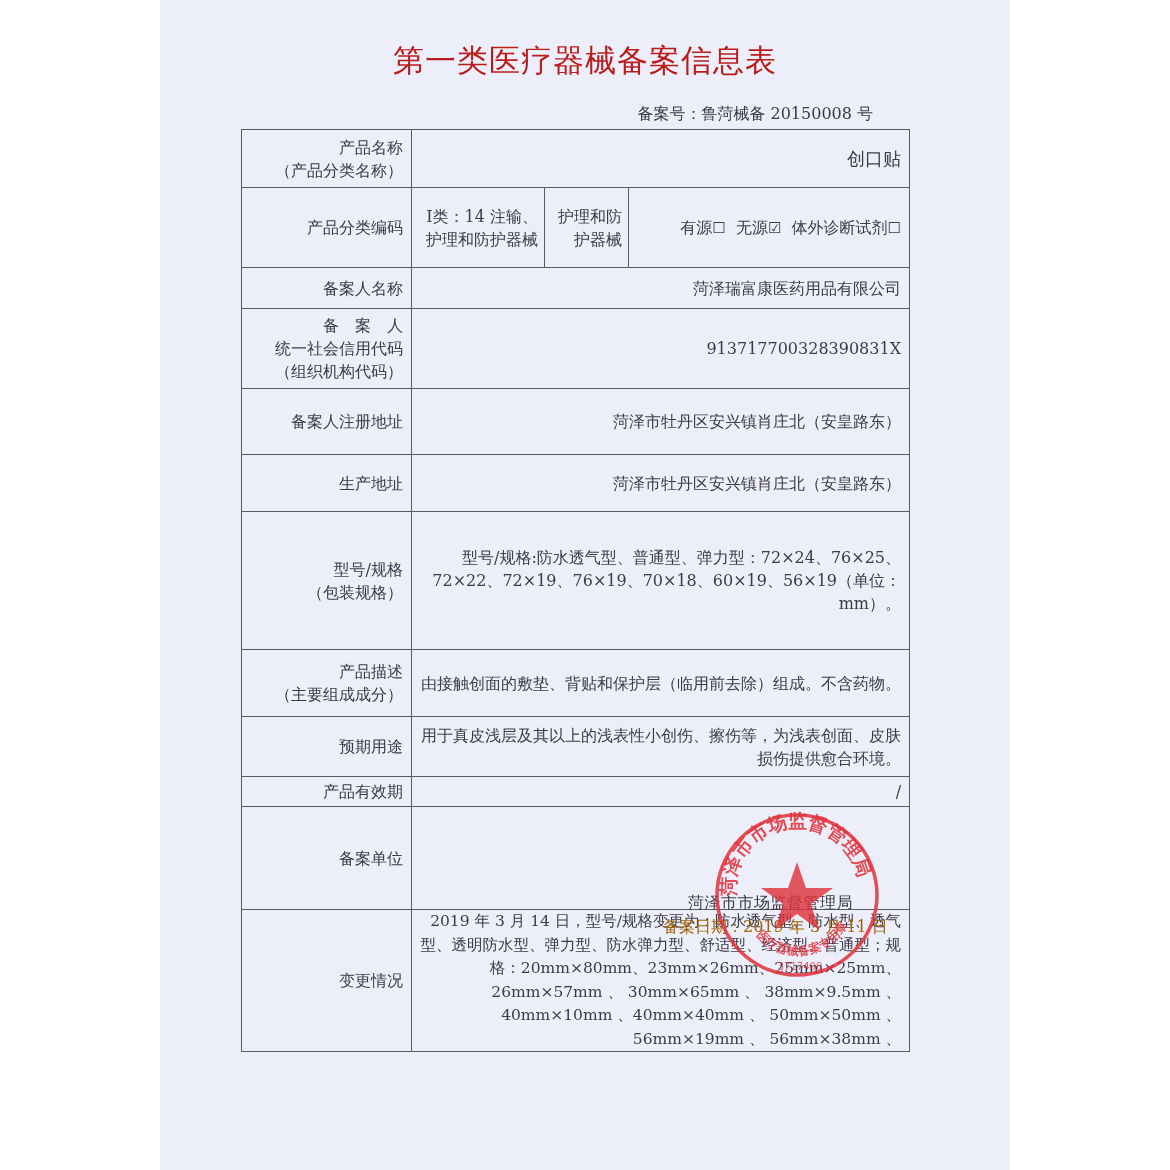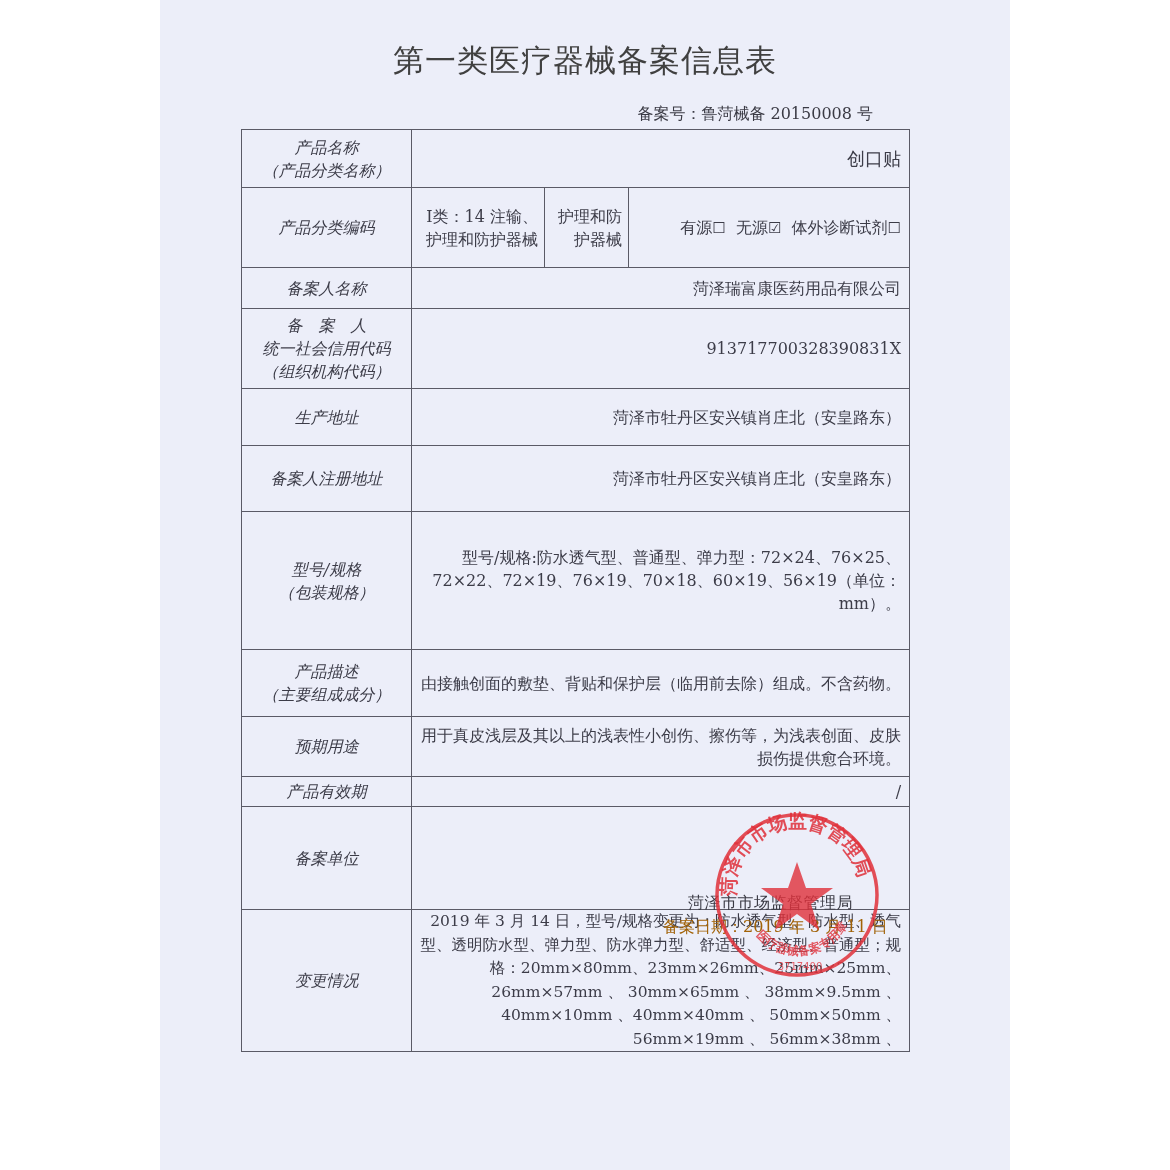--- a/index.html
+++ b/index.html
@@ -7,34 +7,34 @@
     width: 1170px; height: 1170px; background: #ffffff; position: relative; overflow: hidden;
     font-family: "DejaVu Serif", "Liberation Serif", serif; color: #3a3a44;
   }
   .paper {
     position: absolute; left: 160px; top: 0; width: 850px; height: 1170px;
     background: #eceef9;
   }
   .title {
     position: absolute; left: 0; width: 1170px; top: 40px; text-align: center;
     font-family: Liberation Sans, sans-serif;
-    font-size: 31px; color: #404040; letter-spacing: 1px;
+    font-size: 31px; color: #b91c1c; letter-spacing: 1px;
   }
   .filing-no {
     position: absolute; right: 297px; top: 104px; font-size: 16px; color: #3a3a44;
   }
   table.form {
     position: absolute; left: 241px; top: 129px; width: 668px;
     border-collapse: collapse; table-layout: fixed;
   }
   table.form td {
     border: 1.5px solid #5a5a66; font-size: 16px; line-height: 23px; vertical-align: middle;
     padding: 0 8px; color: #3c3c48;
   }
-  td.label { text-align: center; width: 153px; padding: 0 4px; font-style: italic; }
+  td.label { text-align: right; width: 153px; padding: 0 4px; }
   td.val { text-align: right; }
   .small { font-size: 14px; line-height: 20px; }
   .tick { font-size: 15px; }
   .stamp {
     position: absolute; left: 712px; top: 810px; width: 170px; height: 170px;
     pointer-events: none;
   }
   .issuer {
     position: absolute; left: 688px; top: 893px; font-size: 16px; color: #3a3a44;
     letter-spacing: 0.5px;
@@ -86,27 +86,27 @@
 
   <tr style="height:80px">
     <td class="label">
       <div>备　案　人</div>
       <div>统一社会信用代码</div>
       <div>（组织机构代码）</div>
     </td>
     <td class="val" colspan="3">913717700328390831X</td>
   </tr>
 
-  <tr style="height:57px">
-    <td class="label">生产地址</td>
+  <tr style="height:66px">
+    <td class="label">备案人注册地址</td>
     <td class="val small" colspan="3">菏泽市牡丹区安兴镇肖庄北（安皇路东）</td>
   </tr>
 
-  <tr style="height:66px">
-    <td class="label">备案人注册地址</td>
+  <tr style="height:57px">
+    <td class="label">生产地址</td>
     <td class="val small" colspan="3">菏泽市牡丹区安兴镇肖庄北（安皇路东）</td>
   </tr>
 
   <tr style="height:138px">
     <td class="label">
       <div>型号/规格</div>
       <div>（包装规格）</div>
     </td>
     <td class="val" colspan="3">型号/规格:防水透气型、普通型、弹力型：72×24、76×25、72×22、72×19、76×19、70×18、60×19、56×19（单位：mm）。</td>
   </tr>

